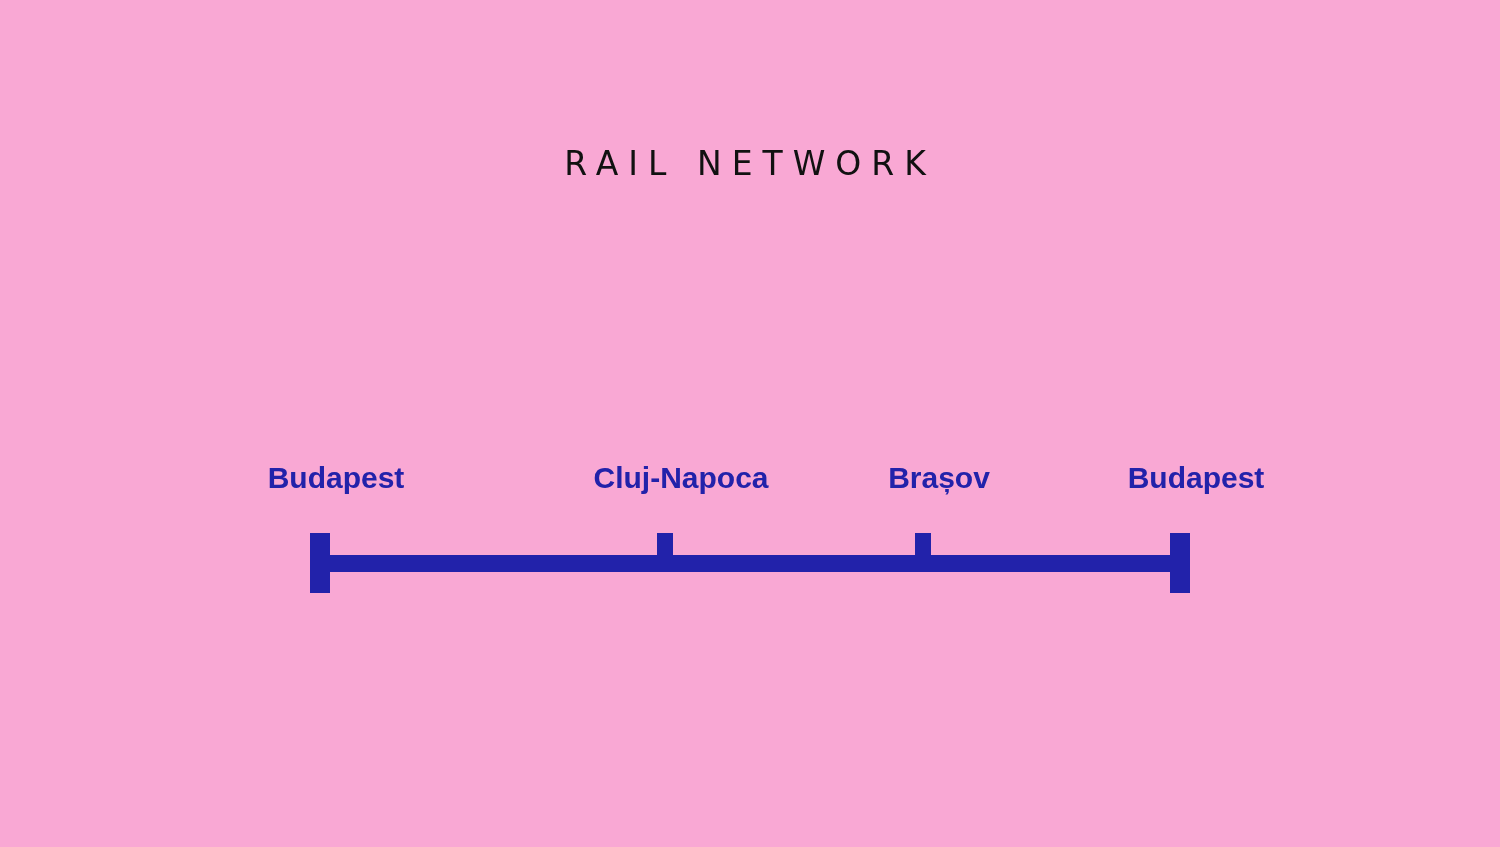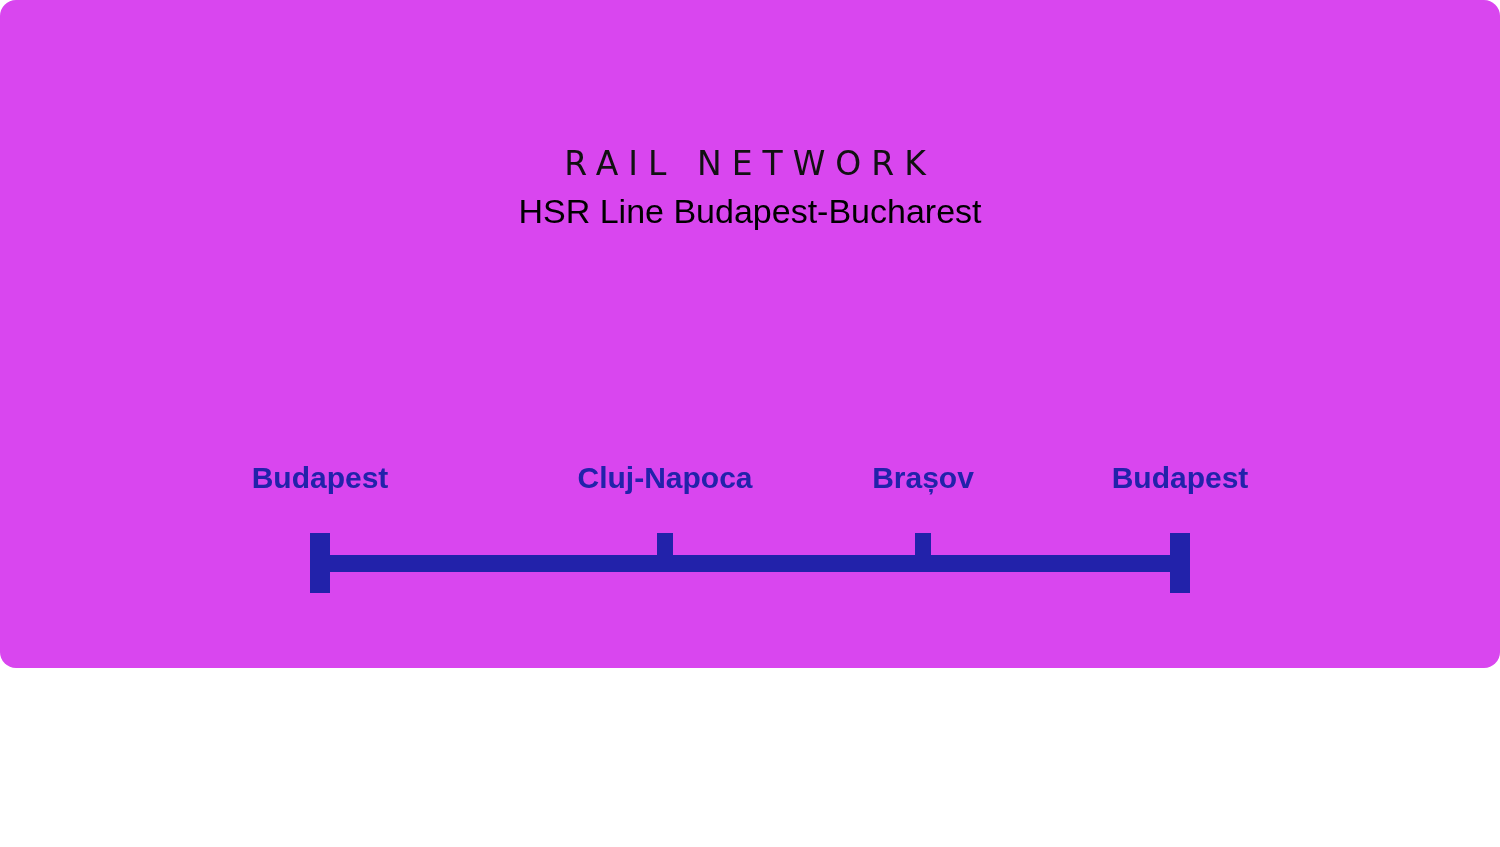--- a/index.html
+++ b/index.html
@@ -3,24 +3,23 @@
 <meta charset="utf-8">
 <style>
   :root { --accent: #2222aa; }
   * { margin: 0; padding: 0; box-sizing: border-box; }
   html, body { background: #ffffff; }
   body { font-family: "Liberation Sans", sans-serif; }
 
   .canvas {
     position: relative;
     width: 1500px;
-    height: 668px;
-    background: #d946ef;
+    height: 847px;
+    background: #f9a8d4;
     overflow: hidden;
-    border-radius: 16px;
   }
 
   .title {
     position: absolute;
     top: 144px;
     left: 0;
     width: 100%;
     text-align: center;
     font-family: "DejaVu Sans", sans-serif;
     font-size: 33px;
@@ -54,21 +53,21 @@
   .station {
     position: absolute;
     top: 0;
     bottom: 0;
     width: 0;
   }
 
   .station .station-label {
     position: absolute;
     top: 461px;
-    left: 0;
+    left: 16px;
     transform: translateX(-50%);
     white-space: nowrap;
     font-size: 30px;
     font-weight: 700;
     color: var(--accent);
   }
 
   .station .cap {
     position: absolute;
     top: 533px;
@@ -92,21 +91,20 @@
   .st-brasov      { left: 923px; }
   .st-bucharest   { left: 1180px; }
 </style>
 </head>
 <body>
 
 <div class="canvas">
 
   <div class="title">RAIL NETWORK</div>
 
-  <div class="subtitle">HSR Line Budapest-Bucharest</div>
 
   <div class="rail"></div>
 
   <div class="station st-budapest">
     <div class="station-label">Budapest</div>
     <div class="cap"></div>
   </div>
 
   <div class="station st-cluj">
     <div class="station-label">Cluj-Napoca</div>

